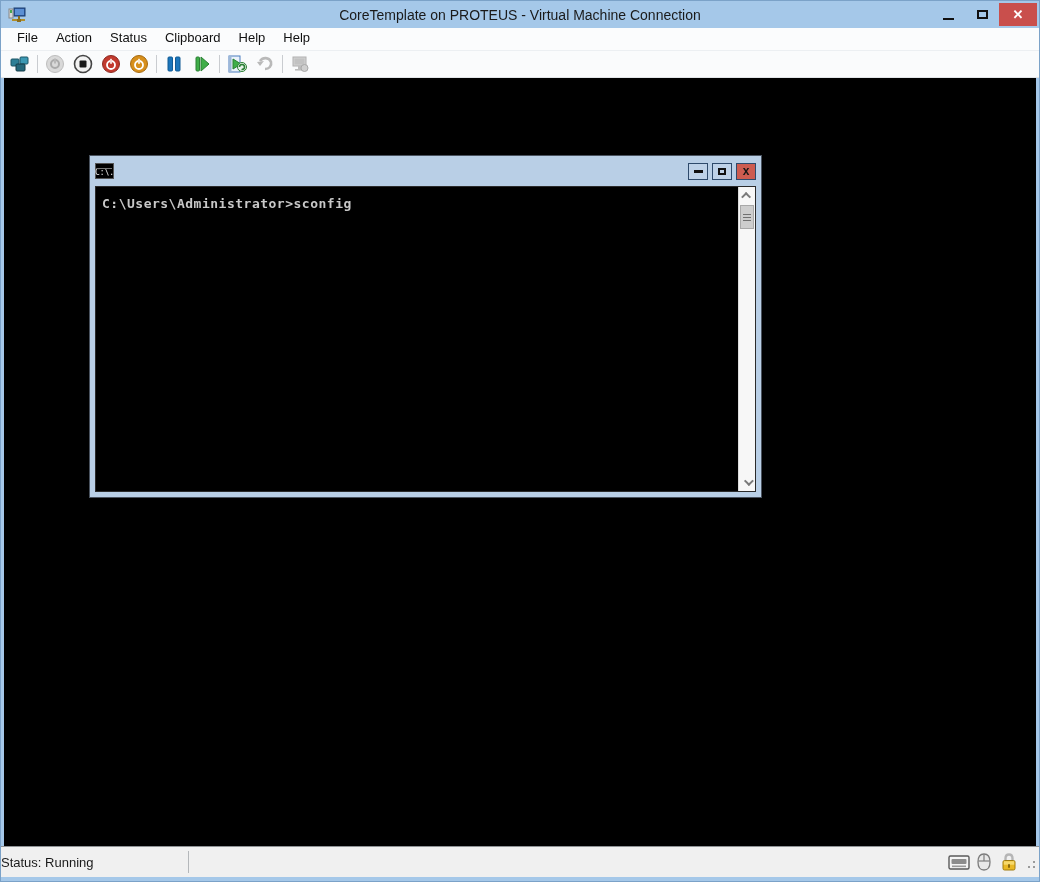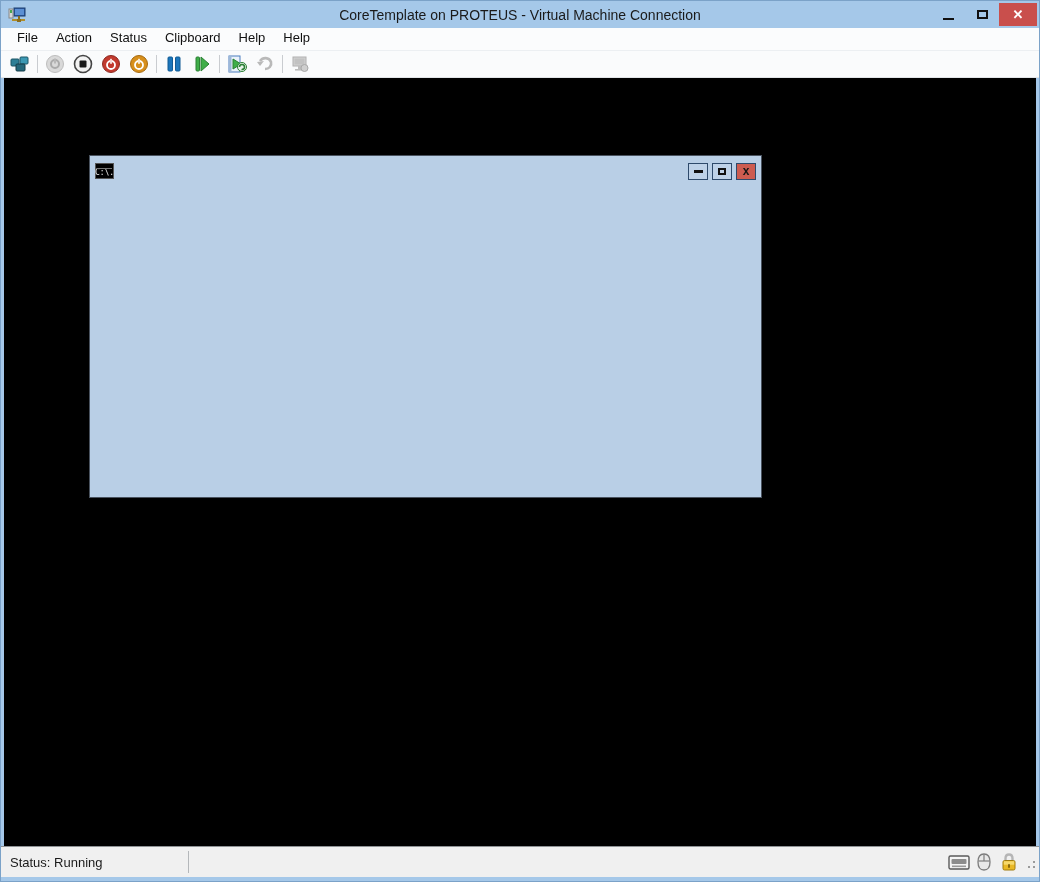--- a/index.html
+++ b/index.html
@@ -50,21 +50,21 @@
   .sb-up { top:0; }
   .sb-down { bottom:0; }
   .chev { width:7px; height:7px; border-left:2px solid #7a7a7a; border-top:2px solid #7a7a7a; }
   .chev-up { transform:rotate(45deg) translateY(2px); }
   .chev-down { transform:rotate(225deg) translateY(2px); }
   .sb-thumb { position:absolute; left:1px; top:18px; width:14px; height:24px; background:#cdcdcd; border:1px solid #a8a8a8; display:flex; flex-direction:column; align-items:center; justify-content:center; gap:2px; }
   .sb-thumb i { display:block; width:8px; height:1px; background:#707070; }
 
   
   .statusbar { height:31px; background:#f0f0f0; border-top:1px solid #8f9396; display:flex; align-items:center; flex:0 0 auto; position:relative; }
-  .status-text { font-size:13px; color:#1a1a1a; padding-left:9px; }
+  .status-text { font-size:13px; color:#1a1a1a; }
   .sb-div { position:absolute; left:187px; top:4px; bottom:4px; width:1px; background:#b4b7ba; }
   .status-icons { margin-left:auto; display:flex; align-items:center; gap:3px; padding-right:4px; }
   .st-icon { width:22px; height:22px; display:flex; align-items:center; justify-content:center; }
   .grip { width:10px; height:12px; position:relative; margin-left:2px; }
   .grip i { position:absolute; width:2px; height:2px; background:#9a9a9a; }
   .grip i:nth-child(1){ right:0; bottom:0; }
   .grip i:nth-child(2){ right:0; bottom:5px; }
   .grip i:nth-child(3){ right:5px; bottom:0; }
 
   .bottom-edge { height:4px; background:#a5c8e9; flex:0 0 auto; }
@@ -196,20 +196,36 @@
           <span>C:\.</span>
         </div>
         <div class="cmd-controls">
           <div class="cmd-btn">
               <div class="bar"></div>
             </div>
           <div class="cmd-btn">
               <div class="box"></div>
             </div>
           <div class="cmd-btn cmd-btn-close">x</div>
+        </div>
+      </div>
+      <div class="cmd-body">
+        <div class="console-text">C:\Users\Administrator&gt;sconfig</div>
+        <div class="cmd-scrollbar">
+          <div class="sb-arrow sb-up">
+              <div class="chev chev-up"></div>
+            </div>
+          <div class="sb-thumb">
+              <i></i>
+              <i></i>
+              <i></i>
+            </div>
+          <div class="sb-arrow sb-down">
+              <div class="chev chev-down"></div>
+            </div>
         </div>
       </div>
     </div>
 
   </div>
 
   <div class="statusbar">
     <div class="status-text">Status: Running</div>
     <div class="sb-div"></div>
     <div class="status-icons">

